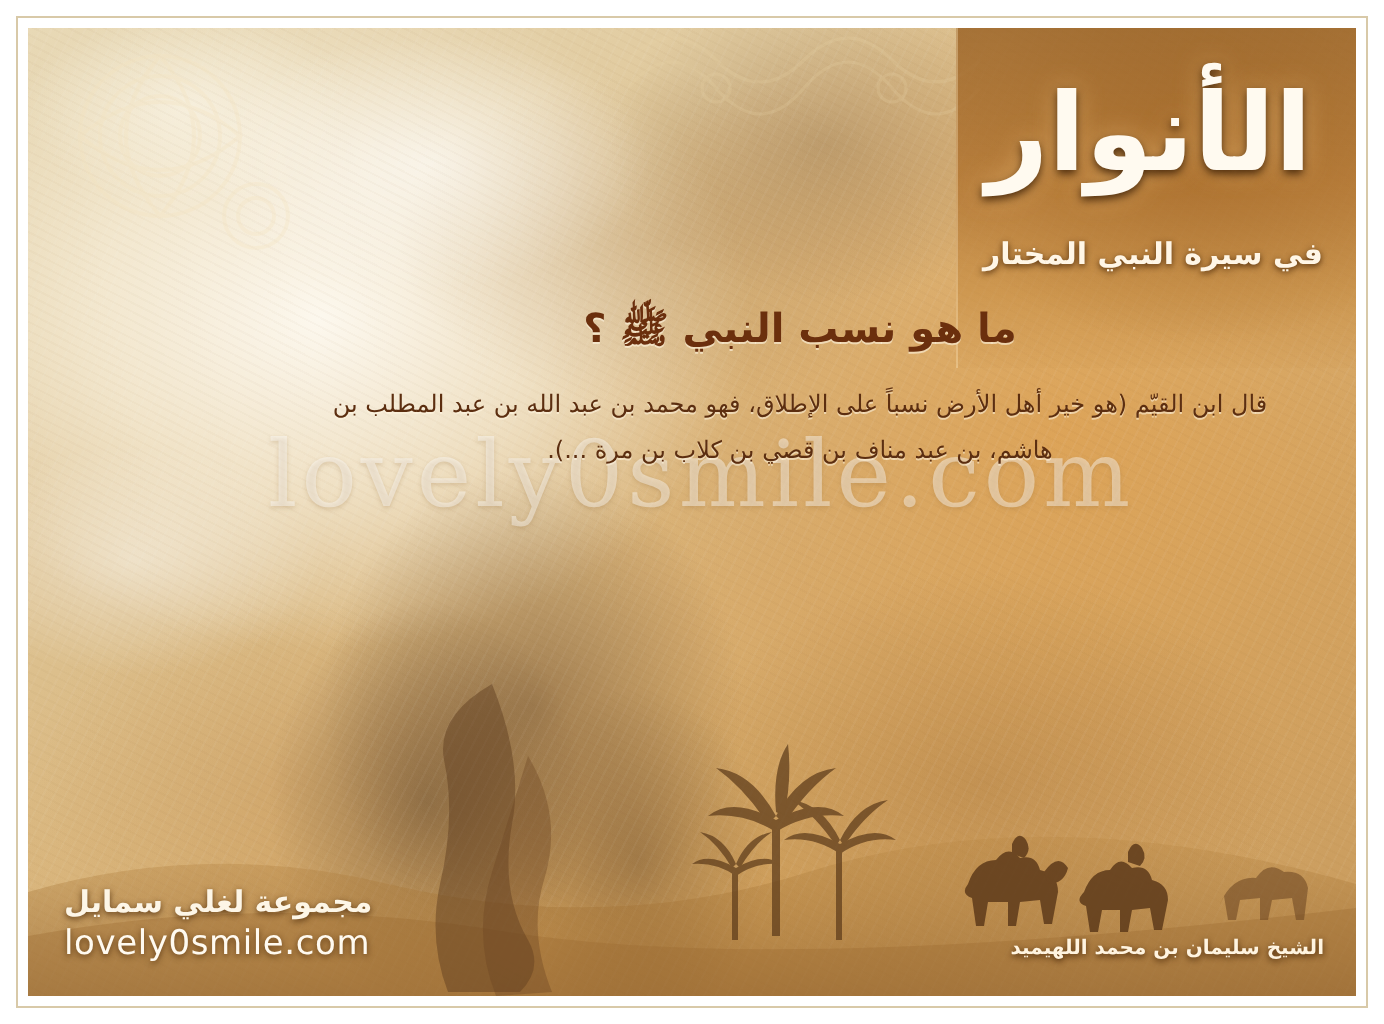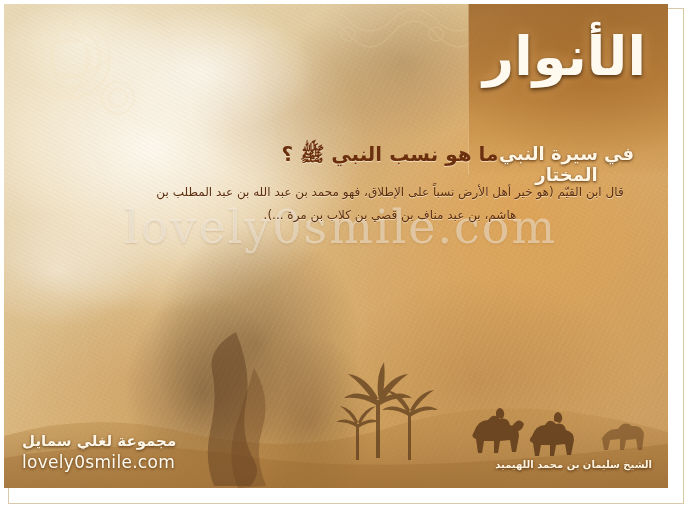--- a/index.html
+++ b/index.html
@@ -14,21 +14,21 @@
     font-family: "DejaVu Sans", sans-serif;
   }
 
   
   #card {
     position: relative;
     width: 692px;
     height: 512px;
     box-sizing: border-box;
     background: #ffffff;
-    padding: 4px;
+    padding: 14px;
   }
   #frame-border {
     position: absolute;
     left: 8px;
     top: 8px;
     width: 676px;
     height: 496px;
     box-sizing: border-box;
     border: 1px solid #d8c9a8;
     pointer-events: none;
@@ -127,26 +127,25 @@
     letter-spacing: 1px;
     line-height: 1;
   }
   #title-sub {
     position: absolute;
     top: 104px;
     right: 14px;
     left: 10px;
     text-align: center;
     font-family: "DejaVu Sans", sans-serif;
-    font-size: 18px;
+    font-size: 15px;
     font-weight: bold;
     color: #fff6e6;
     text-shadow: 0 1px 3px rgba(70,36,6,0.9);
     direction: rtl;
-    margin-top: 35px;
   }
 
   
   #body-block {
     position: absolute;
     right: 28px;
     top: 138px;
     width: 500px;
     direction: rtl;
     text-align: center;

